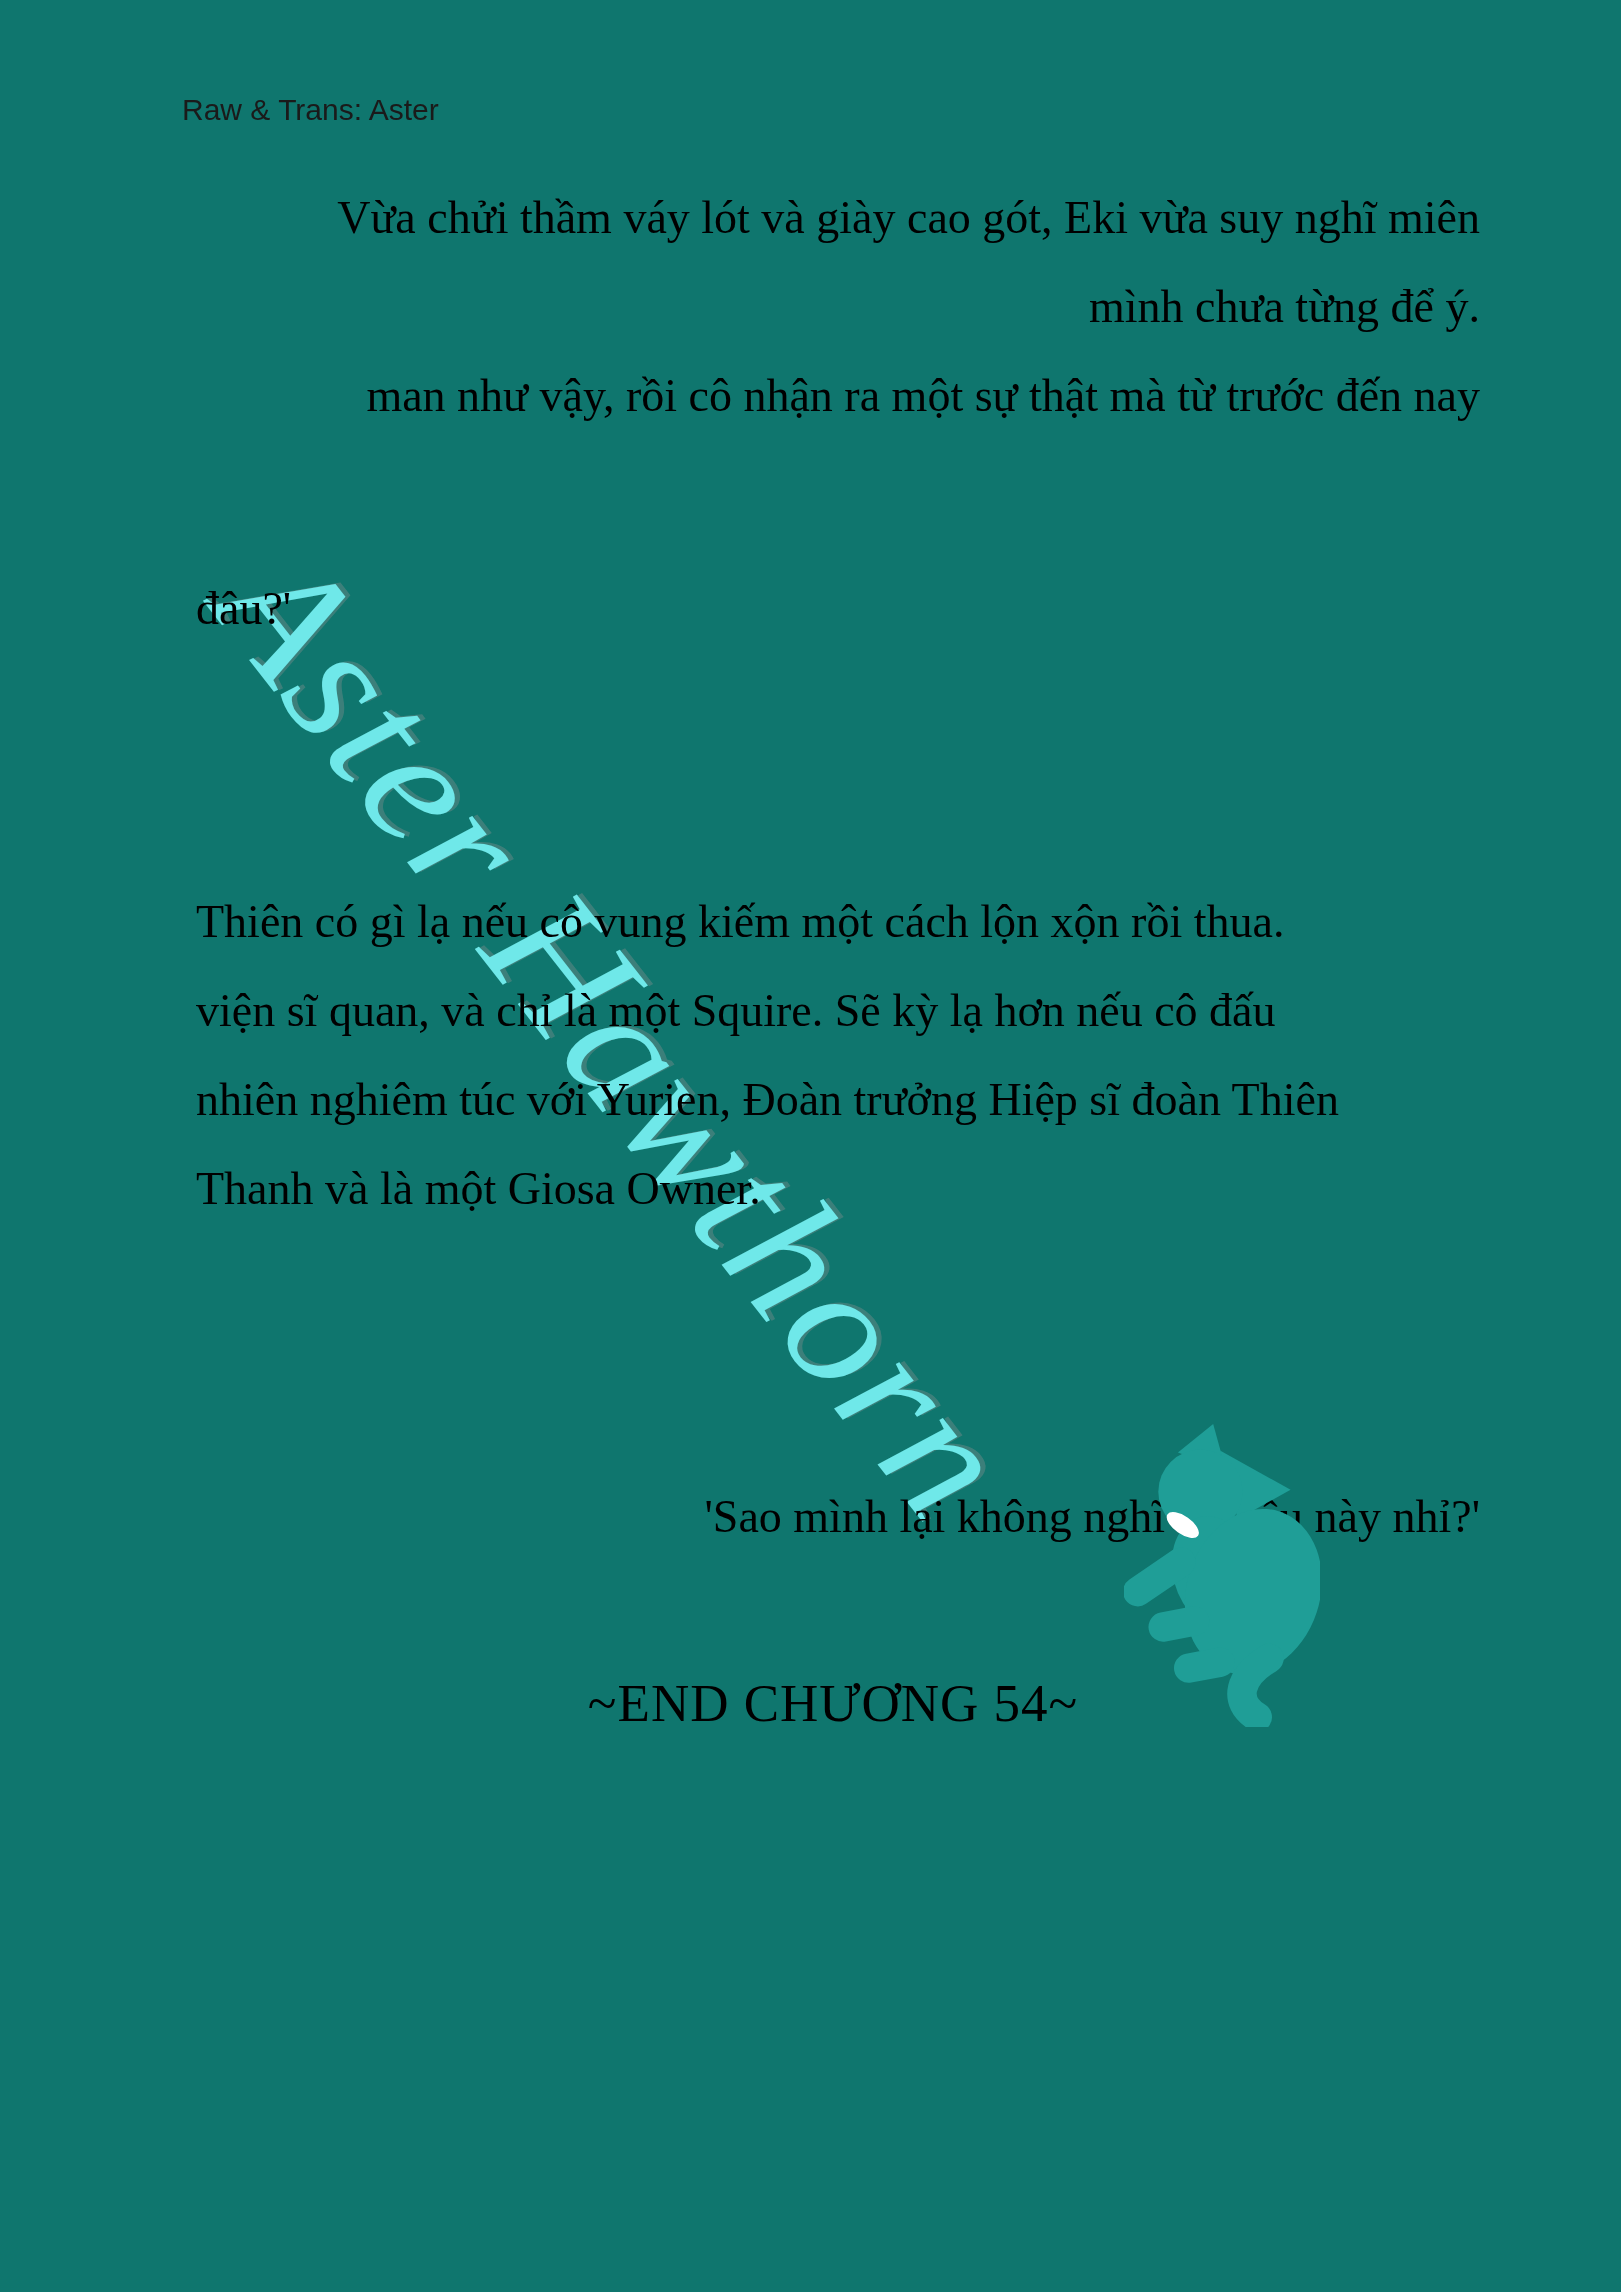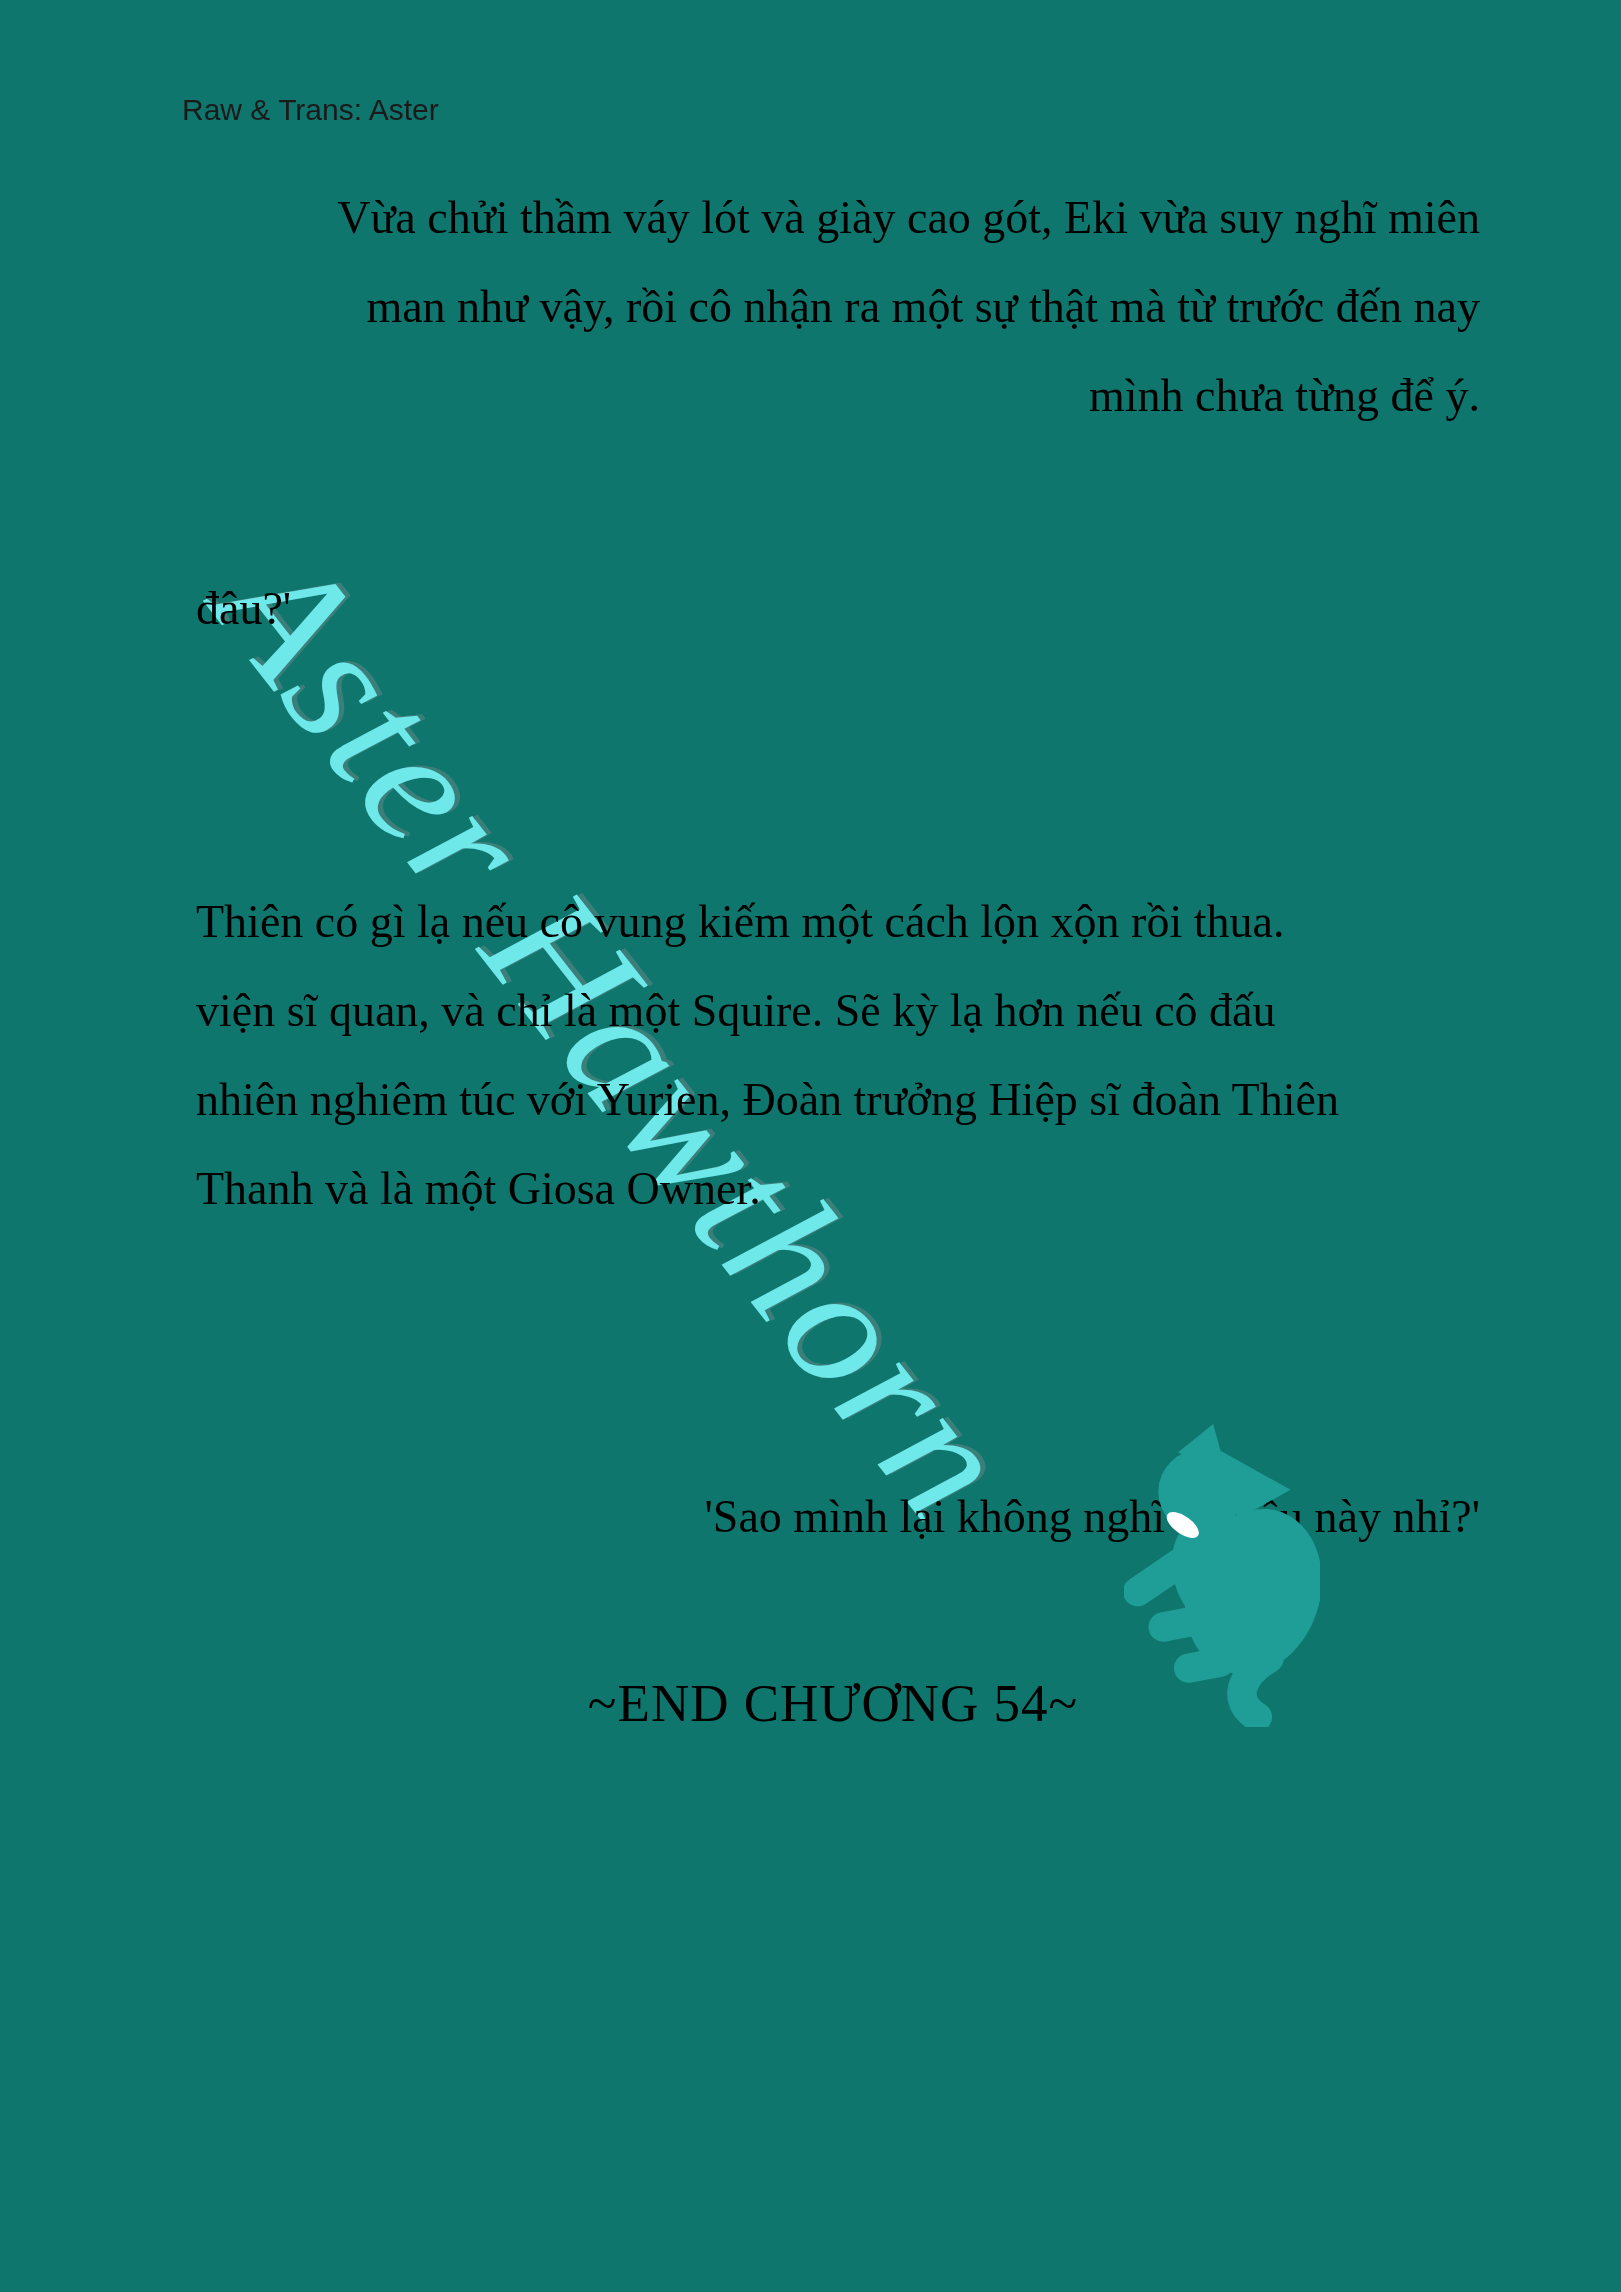--- a/index.html
+++ b/index.html
@@ -76,22 +76,22 @@
 <body>
 
 <div class="page">
 
   <div class="credit">Raw &amp; Trans: Aster</div>
 
   <div class="watermark">Aster Hawthorn</div>
 
   <div class="para p1">
       <div>Vừa chửi thầm váy lót và giày cao gót, Eki vừa suy nghĩ miên</div>
+      <div>mình chưa từng để ý.</div>
       <div>man như vậy, rồi cô nhận ra một sự thật mà từ trước đến nay</div>
-      <div>mình chưa từng để ý.</div>
     </div>
 
   <div class="para p2">
       <div>đâu?'</div>
     </div>
 
   <div class="para p3">
       <div>Thiên có gì lạ nếu cô vung kiếm một cách lộn xộn rồi thua.</div>
       <div>viện sĩ quan, và chỉ là một Squire. Sẽ kỳ lạ hơn nếu cô đấu</div>
       <div>nhiên nghiêm túc với Yurien, Đoàn trưởng Hiệp sĩ đoàn Thiên</div>

